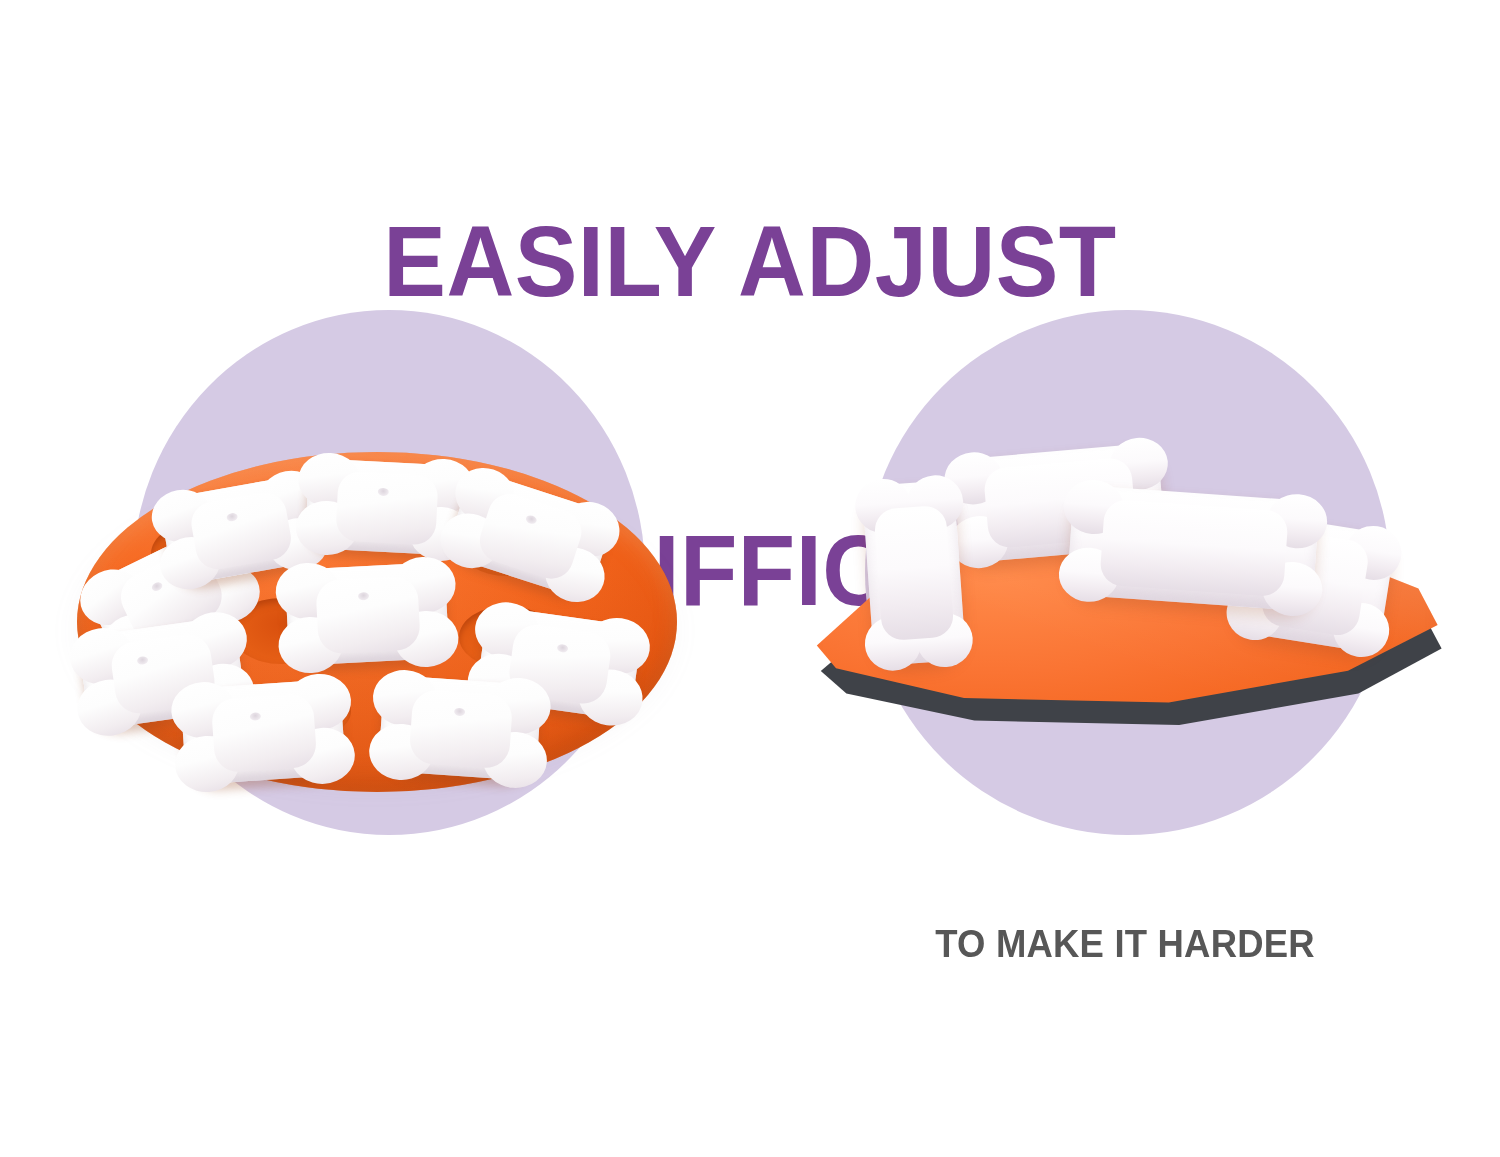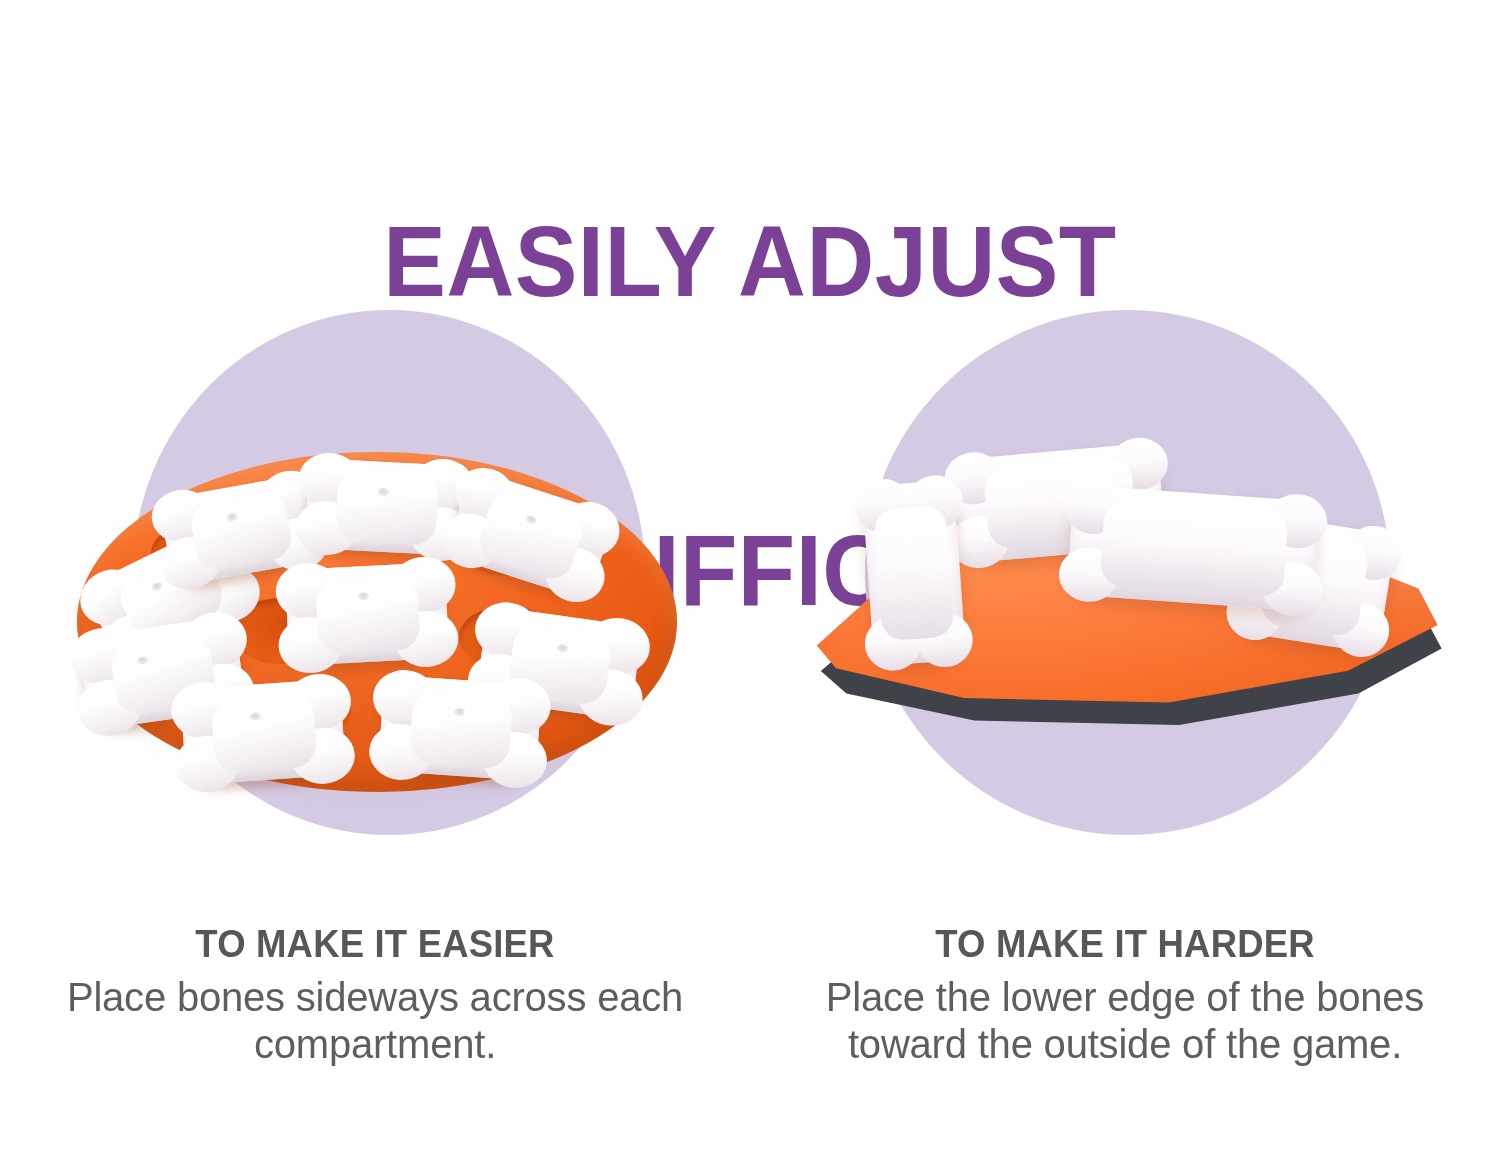--- a/index.html
+++ b/index.html
@@ -406,21 +406,16 @@
         <span class="lobe" style="left:-8px;  bottom:-6px;width:56px; height:54px;"></span>
         <span class="lobe" style="right:-8px; top:-6px;  width:56px; height:54px;"></span>
         <span class="lobe" style="right:-8px; bottom:-6px;width:56px; height:54px;"></span>
         <span class="bar" style="left:26px;  top:12px;  width:98px; height:96px; border-radius:22px;"></span>
       </div>
     </div>
   </div>
 </div>
 
 <div class="captions">
-  <div class="caption caption-left">
-    <div class="cap-title">TO MAKE IT EASIER</div>
-    <div class="cap-body">Place bones sideways across each compartment.</div>
-  </div>
   <div class="caption caption-right">
     <div class="cap-title">TO MAKE IT HARDER</div>
-    <div class="cap-body">Place the lower edge of the bones toward the outside of the game.</div>
   </div>
 </div>
 
 </body></html>

